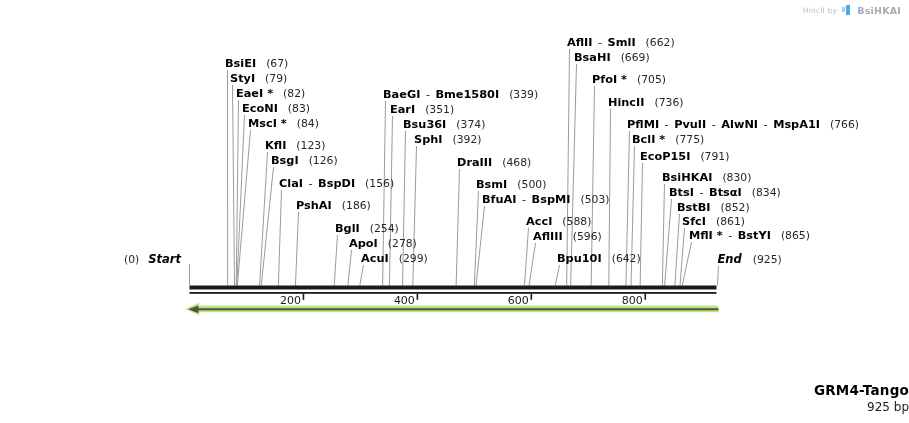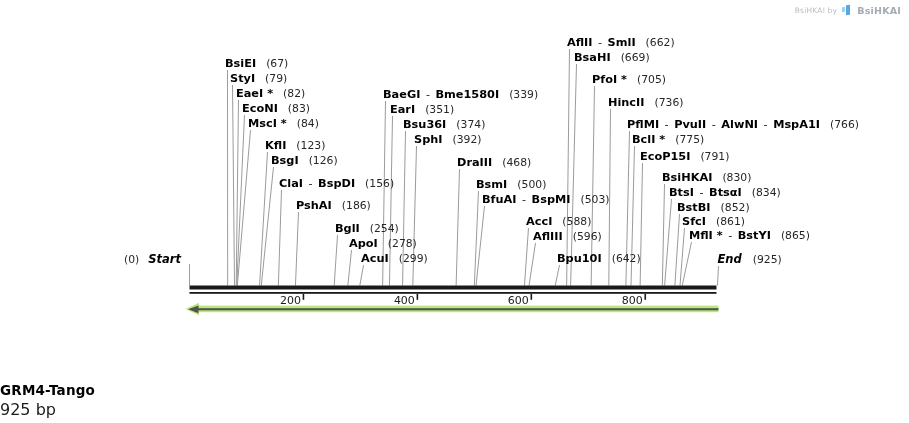--- a/index.html
+++ b/index.html
@@ -12,23 +12,23 @@
   .watermark{
     position:absolute;top:4px;right:8px;display:flex;align-items:center;gap:5px;
     user-select:none;
   }
   .created-by{font-size:7.5px;color:#b9bfc6;letter-spacing:.2px;}
   .brand{font-size:9.5px;font-weight:600;color:#a3abb3;letter-spacing:.2px;}
   .logo{position:relative;width:10px;height:12px;}
   .logo .flag-left{position:absolute;left:0;top:3px;width:3px;height:5px;background:#9ed1f0;transform:skewY(-10deg);}
   .logo .flag-right{position:absolute;left:4px;top:1px;width:4px;height:10px;background:#57a8e0;transform:skewY(-10deg);}
   
-  .caption{position:absolute;left:0;top:382px;width:909px;text-align:left;}
+  .caption{position:absolute;left:0;top:382px;width:909px;text-align:right;}
   .map-title{font-size:13.5px;font-weight:bold;color:#000;letter-spacing:.2px;}
-  .map-subtitle{font-size:16px;color:#1c1c1c;margin-top:2px;}
+  .map-subtitle{font-size:12px;color:#1c1c1c;margin-top:2px;}
 </style>
 </head>
 <body>
 
 <div id="stage">
 
   <svg id="map-svg" width="909" height="423" viewBox="0 0 909 423">
       <line x1="227.5" y1="70" x2="227.66989999999998" y2="285.5" stroke="#9b9b9b" stroke-width="1"></line>
       <line x1="232.5" y1="85" x2="234.5063" y2="285.5" stroke="#9b9b9b" stroke-width="1"></line>
       <line x1="238.5" y1="100" x2="236.2154" y2="285.5" stroke="#9b9b9b" stroke-width="1"></line>
@@ -111,21 +111,21 @@
       <text x="662" y="180.5" font-size="11.3" fill="#000000" font-weight="bold"><tspan>BsiHKAI</tspan><tspan dx="10" font-weight="normal" font-size="10.8" fill="#262626">(830)</tspan></text>
       <text x="669" y="195.5" font-size="11.3" fill="#000000" font-weight="bold"><tspan>BtsI</tspan><tspan dx="5.5" font-weight="normal" fill="#1a1a1a">-</tspan><tspan dx="5.5">BtsαI</tspan><tspan dx="10" font-weight="normal" font-size="10.8" fill="#262626">(834)</tspan></text>
       <text x="677" y="210.5" font-size="11.3" fill="#000000" font-weight="bold"><tspan>BstBI</tspan><tspan dx="10" font-weight="normal" font-size="10.8" fill="#262626">(852)</tspan></text>
       <text x="682" y="224.5" font-size="11.3" fill="#000000" font-weight="bold"><tspan>SfcI</tspan><tspan dx="10" font-weight="normal" font-size="10.8" fill="#262626">(861)</tspan></text>
       <text x="689" y="238.5" font-size="11.3" fill="#000000" font-weight="bold"><tspan>MflI *</tspan><tspan dx="5.5" font-weight="normal" fill="#1a1a1a">-</tspan><tspan dx="5.5">BstYI</tspan><tspan dx="10" font-weight="normal" font-size="10.8" fill="#262626">(865)</tspan></text>
       <text x="124" y="262.5" font-size="10.8" fill="#262626"><tspan>(0)</tspan><tspan dx="9" font-weight="bold" font-style="italic" font-size="11.5" fill="#000">Start</tspan></text>
       <text x="717.4725" y="262.5" font-size="11.5" fill="#000" font-weight="bold" font-style="italic"><tspan>End</tspan><tspan dx="11" font-weight="normal" font-style="normal" font-size="10.8" fill="#262626">(925)</tspan></text>
     </svg>
 
   <div class="watermark">
-    <span class="created-by">BsiHKAI by</span>
+    <span class="created-by">HincII by</span>
     <span class="logo">
       <span class="flag-left"></span>
         <span class="flag-right"></span>
     </span>
     <span class="brand">BsiHKAI</span>
   </div>
 
   <div class="caption">
     <div class="map-title">GRM4-Tango</div>
     <div class="map-subtitle">925 bp</div>

